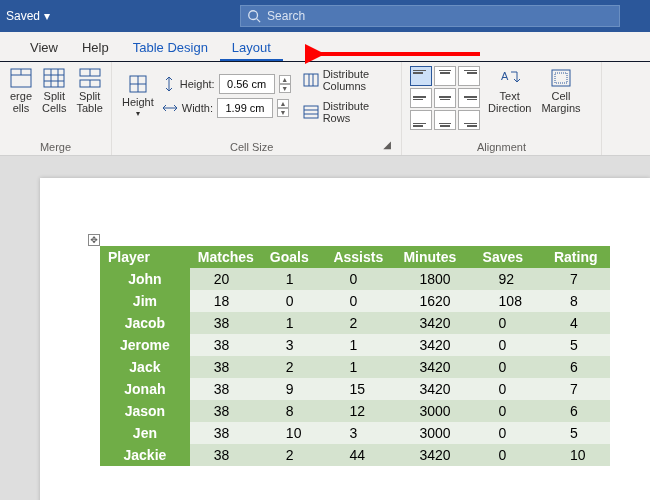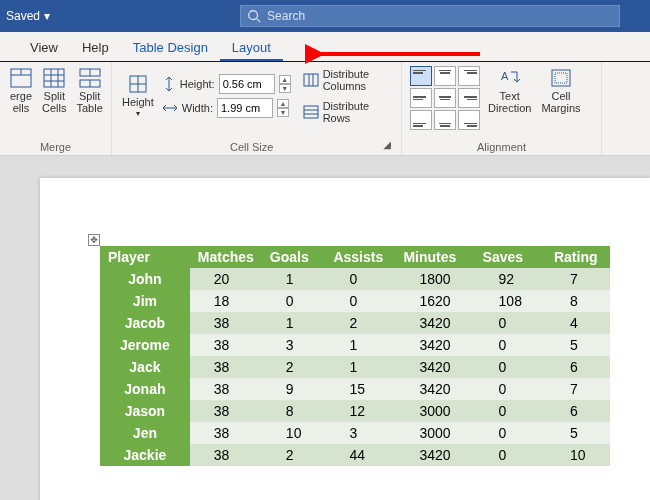--- a/index.html
+++ b/index.html
@@ -15,21 +15,21 @@
   .tab.active { color: #185abd; border-bottom: 2px solid #185abd; padding-bottom: 4px; }
   .arrow { position: absolute; top: 12px; left: 305px; }
   .ribbon { background: #f3f2f1; height: 94px; display: flex; border-bottom: 1px solid #d0d0d0; font-size: 11px; color: #323130; }
   .group { border-right: 1px solid #e1dfdd; padding: 4px 8px 2px; display: flex; flex-direction: column; justify-content: space-between; }
   .group-label { text-align: center; color: #605e5c; font-size: 11px; margin-top: 2px; }
   .row { display: flex; gap: 6px; align-items: center; }
   .btn { display: flex; flex-direction: column; align-items: center; gap: 2px; padding: 2px; cursor: pointer; font-size: 11px; text-align: center; line-height: 1.1; }
   .icon-box { width: 22px; height: 20px; display:flex; align-items:center; justify-content:center; }
   .cell-size-rows { display: flex; flex-direction: column; gap: 4px; }
   .hrow { display: flex; align-items: center; gap: 4px; }
-  .hrow input { width: 56px; height: 20px; font-size: 11px; border: 1px solid #ababab; padding: 0 3px; background:#fff; }
+  .hrow input { width: 56px; height: 20px; font-size: 11px; border: 1px solid #ababab; padding: 0 3px; background:#fff;text-align:center; }
   .spinner { display: flex; flex-direction: column; }
   .spinner div { width: 12px; height: 9px; border: 1px solid #ababab; background:#fff; font-size:7px; text-align:center; line-height:7px; color:#605e5c; cursor:pointer; }
   .dist { display:flex; align-items:center; gap:4px; cursor:pointer; padding:2px 0;}
   .align-grid { display:grid; grid-template-columns: repeat(3, 22px); grid-template-rows: repeat(3, 20px); gap: 2px; }
   .align-cell { border:1px solid #ababab; background:#fff; cursor:pointer; display:flex; flex-direction:column; padding:2px; }
   .align-cell.sel { border:1px solid #2b579a; background:#cde0f7; }
   .aln { height:1.5px; background:#5a5a5a; margin:0.5px 0;}
   .launcher { text-align:right; font-size:10px; color:#605e5c; cursor:pointer; padding-right:2px;}
   .doc-area { background: #dedede; height: 348px; padding: 22px 0 0 40px; position:relative; }
   .page { background: #fff; width: 610px; height: 326px; box-shadow: 0 0 4px rgba(0,0,0,0.2); padding: 68px 0 0 60px; position:relative;}

